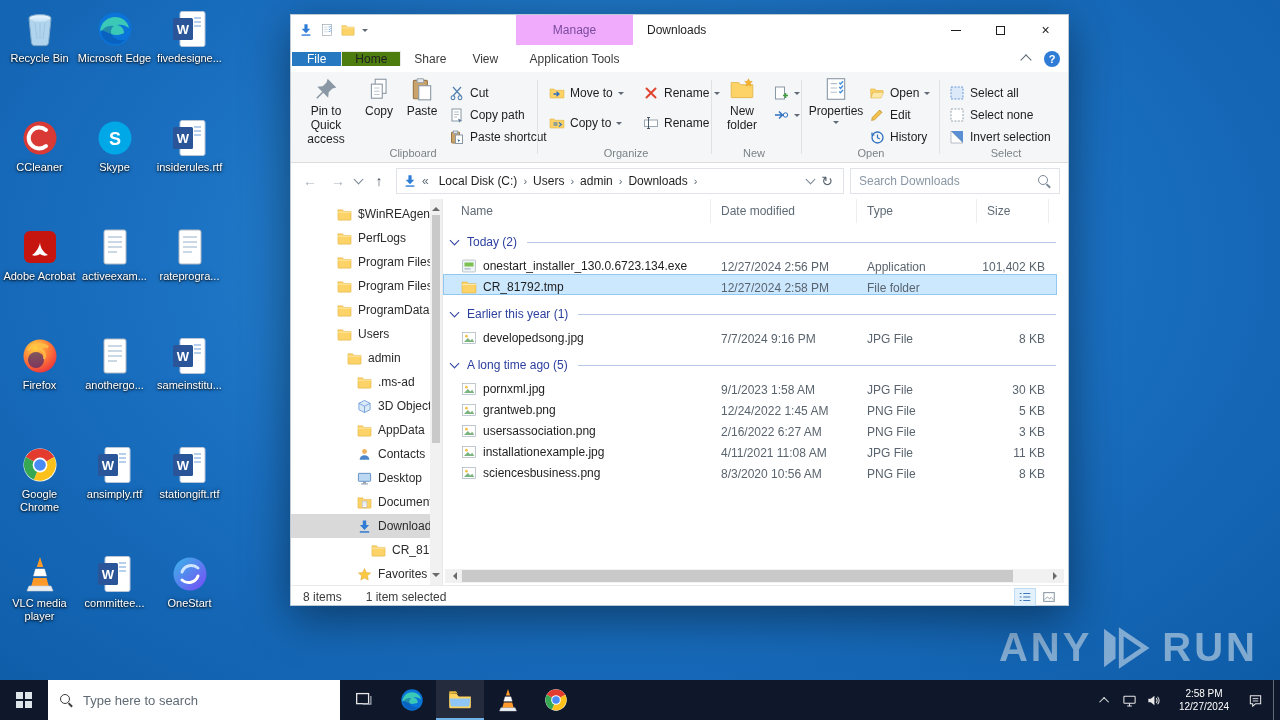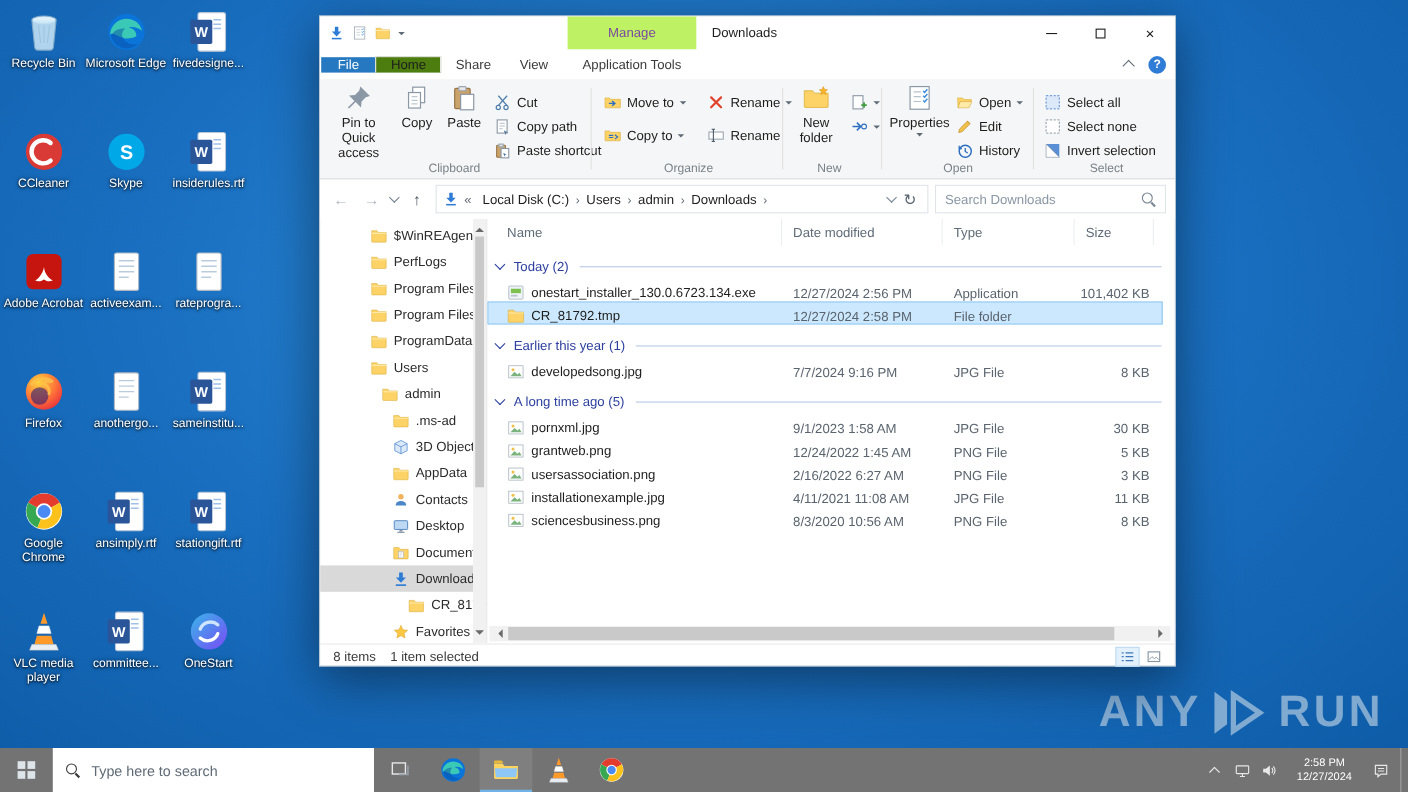--- a/index.html
+++ b/index.html
@@ -20,21 +20,21 @@
 #watermark{position:absolute;right:22px;bottom:50px;display:flex;align-items:center;gap:8px}
 .wm-txt{font-size:40px;font-weight:bold;letter-spacing:3px;color:rgba(222,231,238,.55)}
 .wm-logo svg{width:54px;height:44px;display:block}
 
 
 #explorer{position:absolute;left:290px;top:14px;width:779px;height:592px;background:#fff;
 box-shadow:0 12px 44px rgba(0,0,0,.45);border:1px solid rgba(60,100,140,.35)}
 .titlebar{position:relative;height:30px;background:#fff}
 .qat{position:absolute;left:8px;top:0;height:30px;display:flex;align-items:center;gap:7px}
 .qat .ic svg{width:14px;height:14px}
-.manage-block{position:absolute;left:225px;top:0;width:117px;height:30px;background:#bef264;color:#7a4a9e;
+.manage-block{position:absolute;left:225px;top:0;width:117px;height:30px;background:#f0abfc;color:#7a4a9e;
 display:flex;align-items:center;justify-content:center}
 .win-title{position:absolute;left:356px;top:0;height:30px;display:flex;align-items:center;color:#1e1e1e}
 .win-controls{position:absolute;right:0;top:0;height:30px;display:flex}
 .win-btn{width:45px;height:30px;display:flex;align-items:center;justify-content:center;color:#1e1e1e;font-size:14px}
 .glyph-min{width:10px;height:1px;background:#1e1e1e;display:block}
 .glyph-max{width:9px;height:9px;border:1px solid #1e1e1e;display:block}
 
 .tabrow{position:relative;height:27px;background:#fff;display:flex;align-items:center}
 .tab{padding:0 13px;display:flex;align-items:center;color:#3b3b3b;cursor:default}
 .tab-file{background:#2679c0;color:#fff;padding:0 15px;margin-left:1px}
@@ -101,28 +101,28 @@
 .c-date{width:146px;padding-left:10px;color:#5a646e}
 .c-type{width:120px;padding-left:10px;color:#5a646e}
 .c-size{width:72px;text-align:right;padding-right:4px;color:#5a646e}
 .hscroll{position:absolute;left:2px;right:4px;bottom:2px;height:14px;background:#f1f1f1;display:flex;align-items:center}
 .hs-btn{width:15px;height:14px;display:flex;align-items:center;justify-content:center}
 .tri-l{width:0;height:0;border:4px solid transparent;border-right-color:#6a6a6a}
 .tri-r{width:0;height:0;border:4px solid transparent;border-left-color:#6a6a6a}
 .hs-track{flex:1;position:relative;height:100%}
 .hs-thumb{position:absolute;left:2px;right:36px;top:1px;bottom:1px;background:#c9c9c9}
 
-.statusbar{height:22px;border-top:1px solid #eaeaea;display:flex;align-items:center;padding:0 12px;gap:13px;color:#3b3b3b;position:relative}
+.statusbar{height:22px;border-top:1px solid #eaeaea;display:flex;align-items:center;padding:0 12px;gap:24px;color:#3b3b3b;position:relative}
 .view-toggles{position:absolute;right:8px;top:2px;display:flex;gap:2px}
 .vt{width:22px;height:18px;display:flex;align-items:center;justify-content:center;border:1px solid transparent}
 .vt svg{width:14px;height:14px}
 .vt.active{background:#e3f1fc;border-color:#bfdcf3}
 
 
-#taskbar{position:absolute;left:0;bottom:0;width:100%;height:40px;background:#737373;display:flex;align-items:stretch;z-index:5}
+#taskbar{position:absolute;left:0;bottom:0;width:100%;height:40px;background:#0f172a;display:flex;align-items:stretch;z-index:5}
 .tb-start{width:48px;display:flex;align-items:center;justify-content:center}
 .winlogo{display:grid;grid-template-columns:7px 7px;gap:1.5px}
 .winlogo i{display:block;width:7px;height:7px;background:#dde4ea}
 .tb-search{width:292px;background:#fff;display:flex;align-items:center;padding:0 12px;gap:10px}
 .tb-search input{flex:1;border:0;outline:0;font-size:13px;font-family:inherit;color:#333;min-width:0}
 .tb-search input::placeholder{color:#5f6a75}
 .tb-btn{width:48px;display:flex;align-items:center;justify-content:center}
 .tb-btn .ic svg{width:26px;height:26px}
 .tb-btn.tv .ic svg{width:22px;height:22px}
 .tb-btn.active{background:rgba(255,255,255,.09);box-shadow:inset 0 -2px 0 #6fb3e8}

